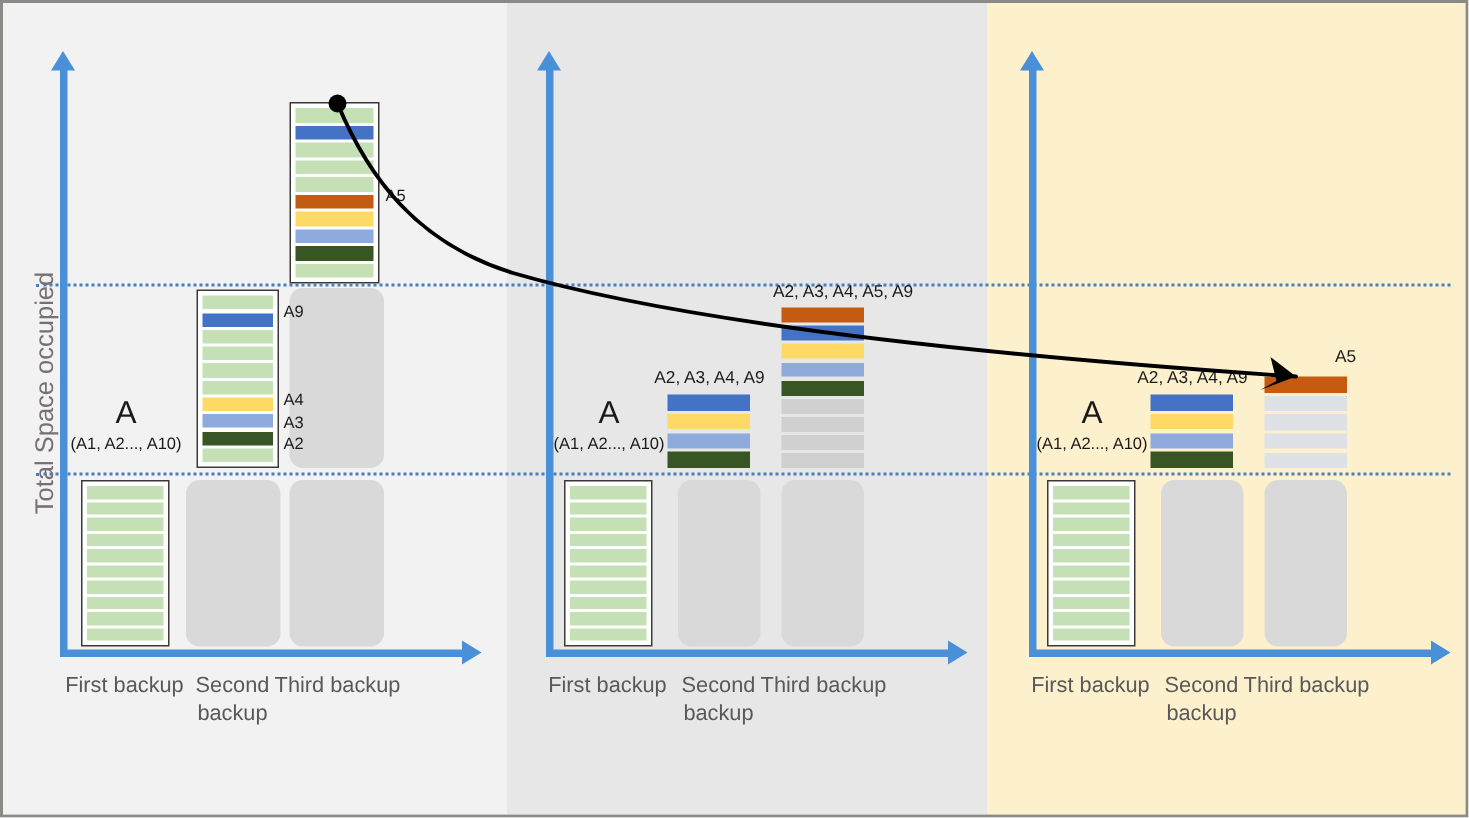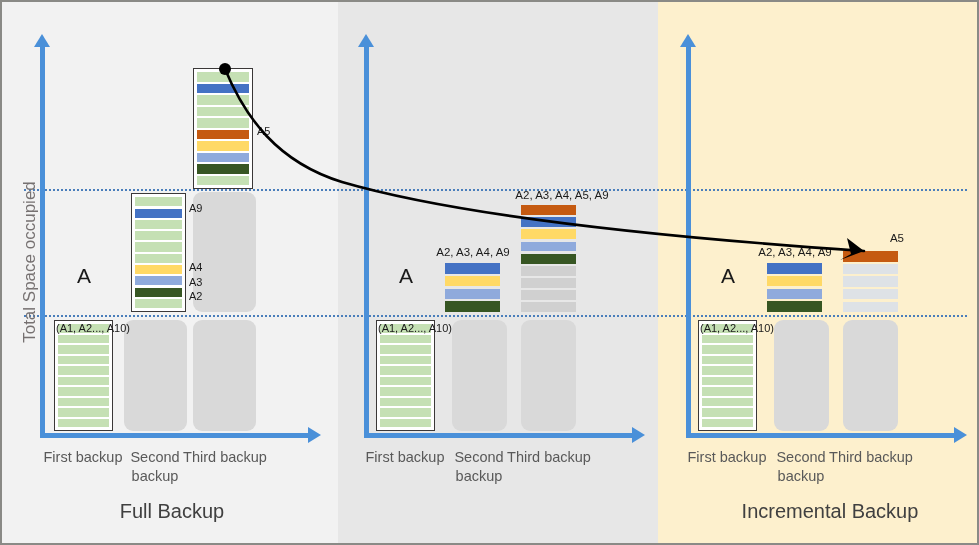--- a/index.html
+++ b/index.html
@@ -61,21 +61,21 @@
   .ghost{
     position:absolute;
     background:#d9d9d9;
     border-radius:9px;
   }
 
   
   .tick-label{position:absolute;font-size:11px;color:#1a1a1a;white-space:nowrap;}
   .cap-label{position:absolute;font-size:11.5px;color:#1a1a1a;white-space:nowrap;text-align:center;}
   .big-A{position:absolute;font-size:21px;color:#1a1a1a;text-align:center;white-space:nowrap;}
-  .sub-A{position:absolute;font-size:11px;color:#1a1a1a;text-align:right;white-space:nowrap;margin-top:32px;}
+  .sub-A{position:absolute;font-size:11px;color:#1a1a1a;text-align:center;white-space:nowrap;}
 
   .x-cat{
     position:absolute;
     width:92px;text-align:center;
     font-size:14.5px;color:#595959;line-height:1.28;
   }
   .panel-title{
     position:absolute;
     text-align:center;
     font-size:20px;color:#404040;
@@ -155,21 +155,20 @@
 
   <div class="x-cat" style="left:35px;top:446px;">
     <span>First backup</span>
   </div>
   <div class="x-cat" style="left:107px;top:446px;">
     <span>Second backup</span>
   </div>
   <div class="x-cat" style="left:177px;top:446px;">
     <span>Third backup</span>
   </div>
-  <div class="panel-title" style="left:40px;top:498px;width:260px;">Full Backup</div>
 
   <div class="axis-v" style="left:362px;top:44px;height:390px;"></div>
   <div class="axis-arrow-up" style="left:356px;top:32px;"></div>
   <div class="axis-h" style="left:362px;top:431px;width:270px;"></div>
   <div class="axis-arrow-right" style="left:630px;top:425px;"></div>
 
   <div class="ghost" style="left:450px;top:318px;width:55px;height:111px;"></div>
   <div class="ghost" style="left:519px;top:318px;width:55px;height:111px;"></div>
 
   <div class="stack framed" id="p1s0" style="left: 374px; top: 318px; width: 59px; height: 111px; padding: 3px;">
@@ -260,21 +259,20 @@
 
   <div class="x-cat" style="left:679px;top:446px;">
     <span>First backup</span>
   </div>
   <div class="x-cat" style="left:753px;top:446px;">
     <span>Second backup</span>
   </div>
   <div class="x-cat" style="left:823px;top:446px;">
     <span>Third backup</span>
   </div>
-  <div class="panel-title" style="left:688px;top:498px;width:280px;">Incremental Backup</div>
 
   <svg id="arrow-layer" viewBox="0 0 979 545">
     <path d="M 223 67 C 243 115, 275 160, 340 180 C 470 218, 700 238, 862 249" stroke="#000" stroke-width="2.6" fill="none" stroke-linecap="round"></path>
     <circle cx="223" cy="67" r="6" fill="#000"></circle>
     <path d="M 862 249 L 845 236 L 849 252 L 838 258 Z" fill="#000"></path>
   </svg>
 
 </div>
 
 </body></html>

